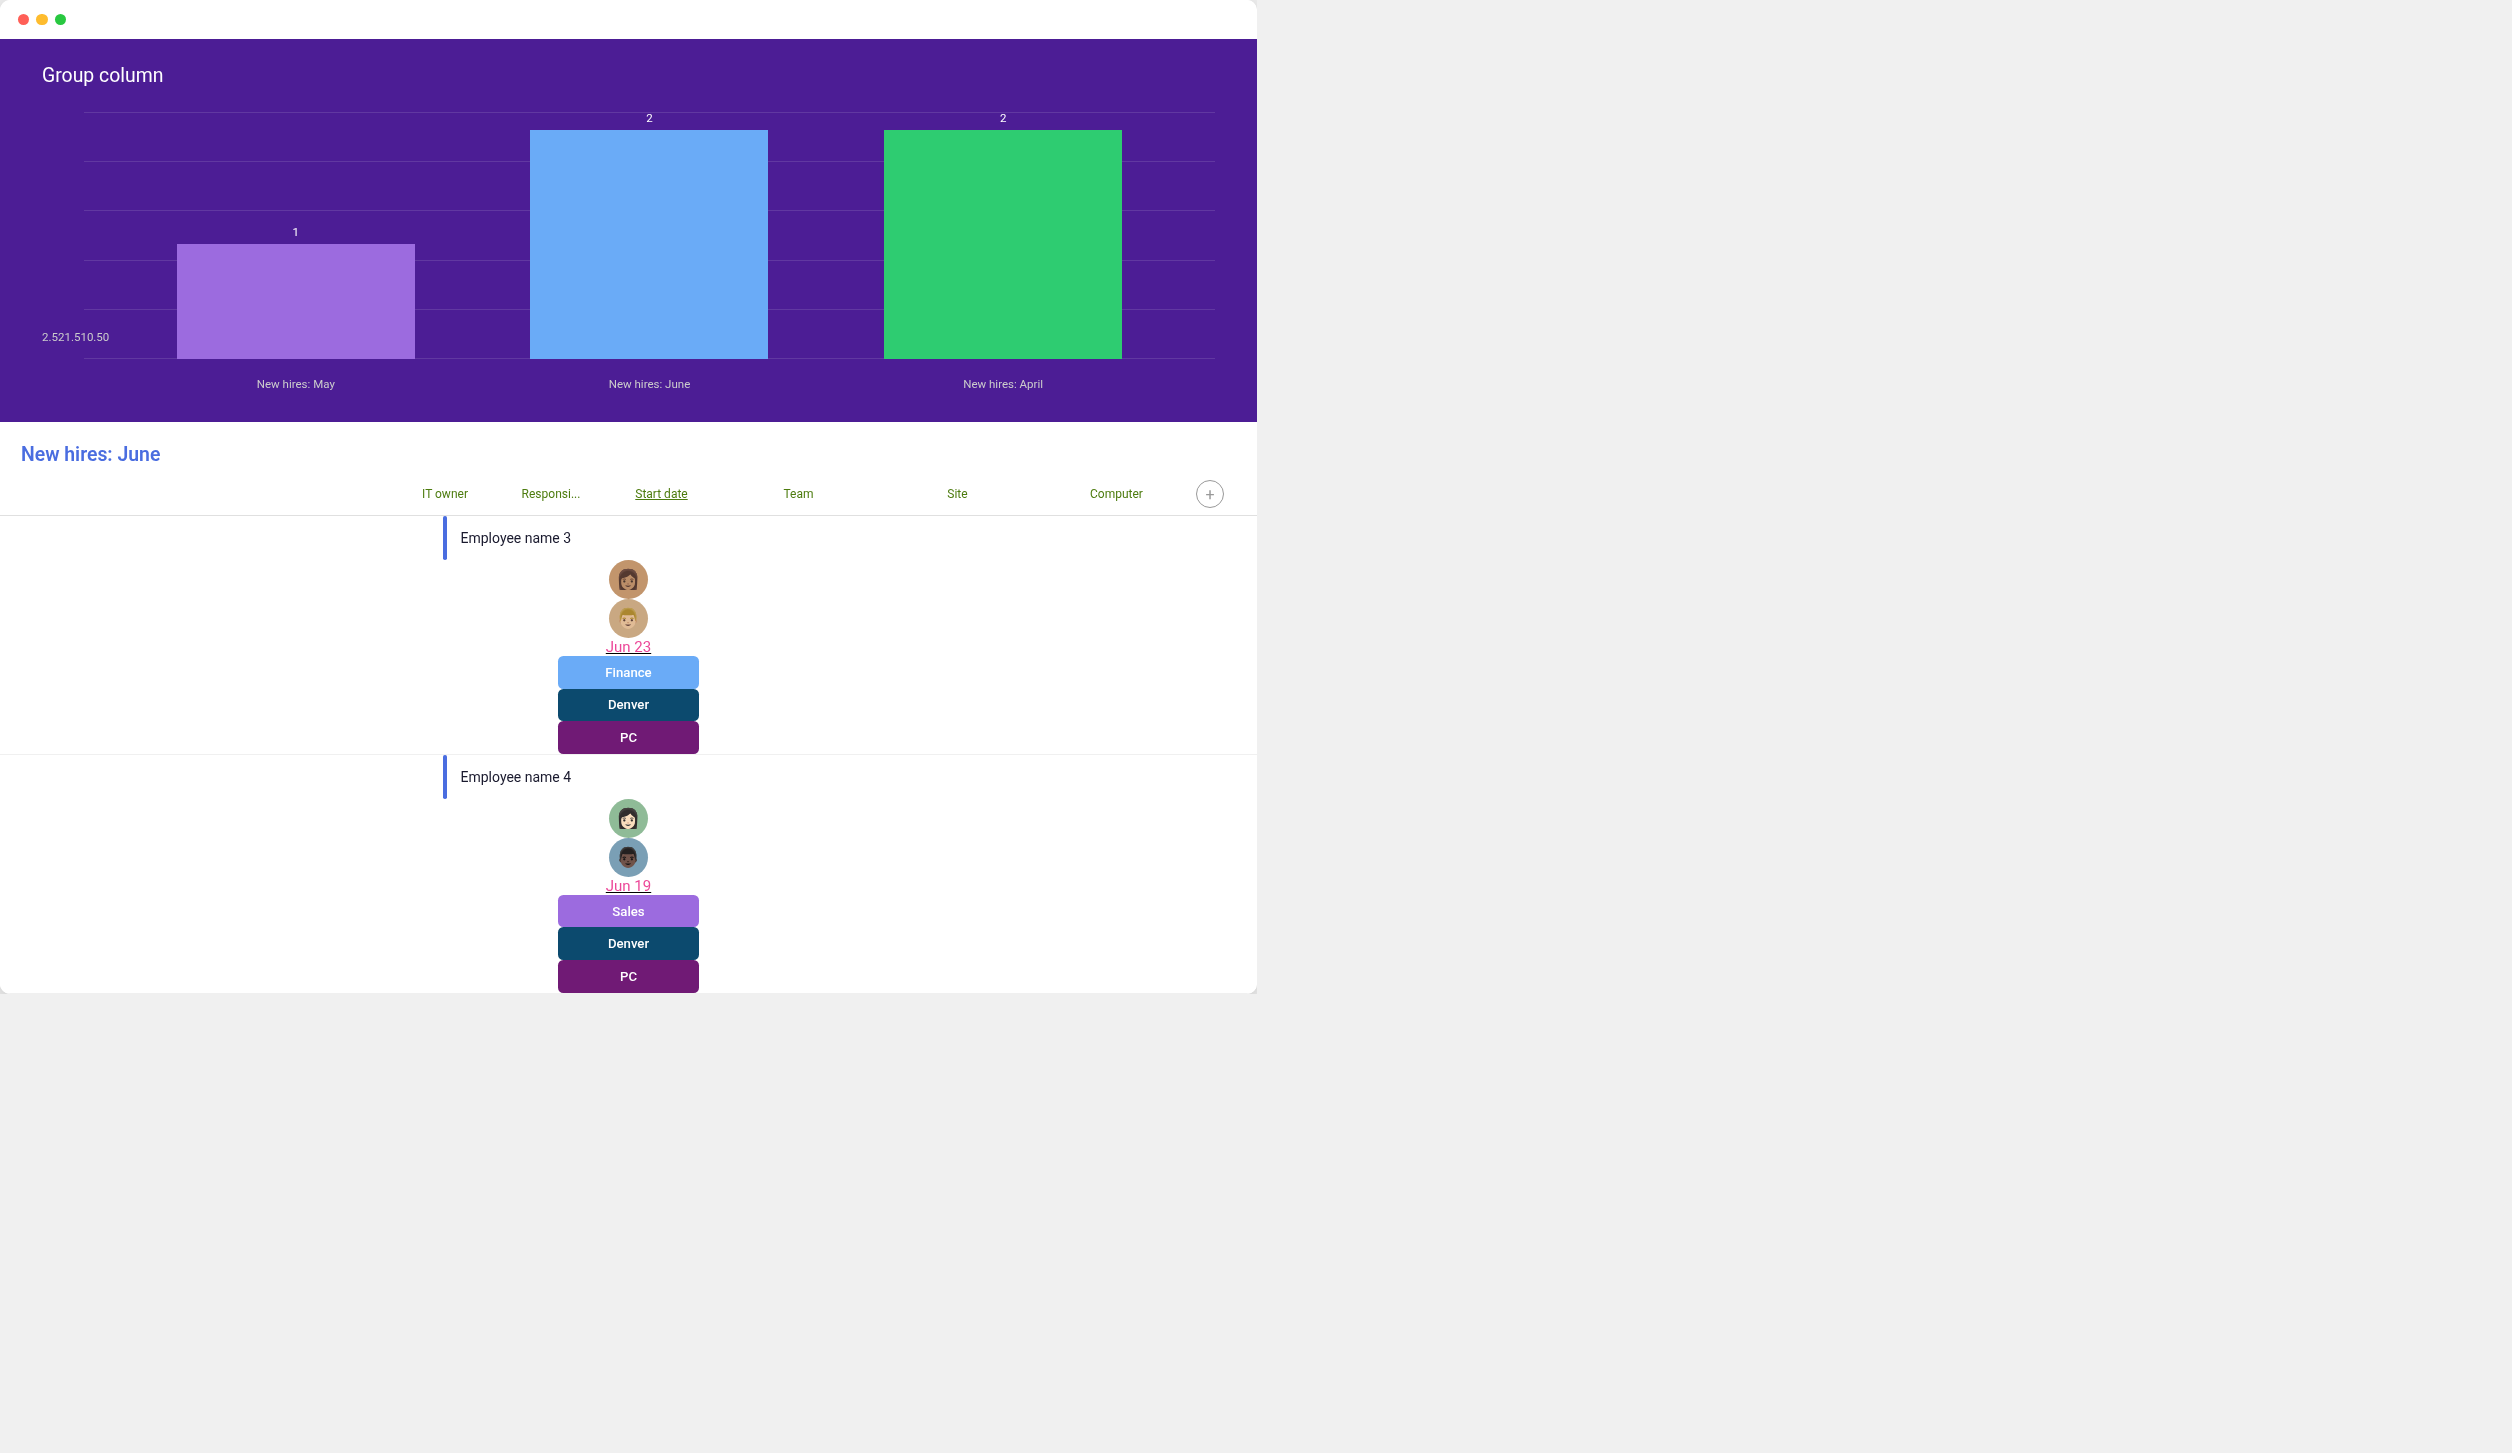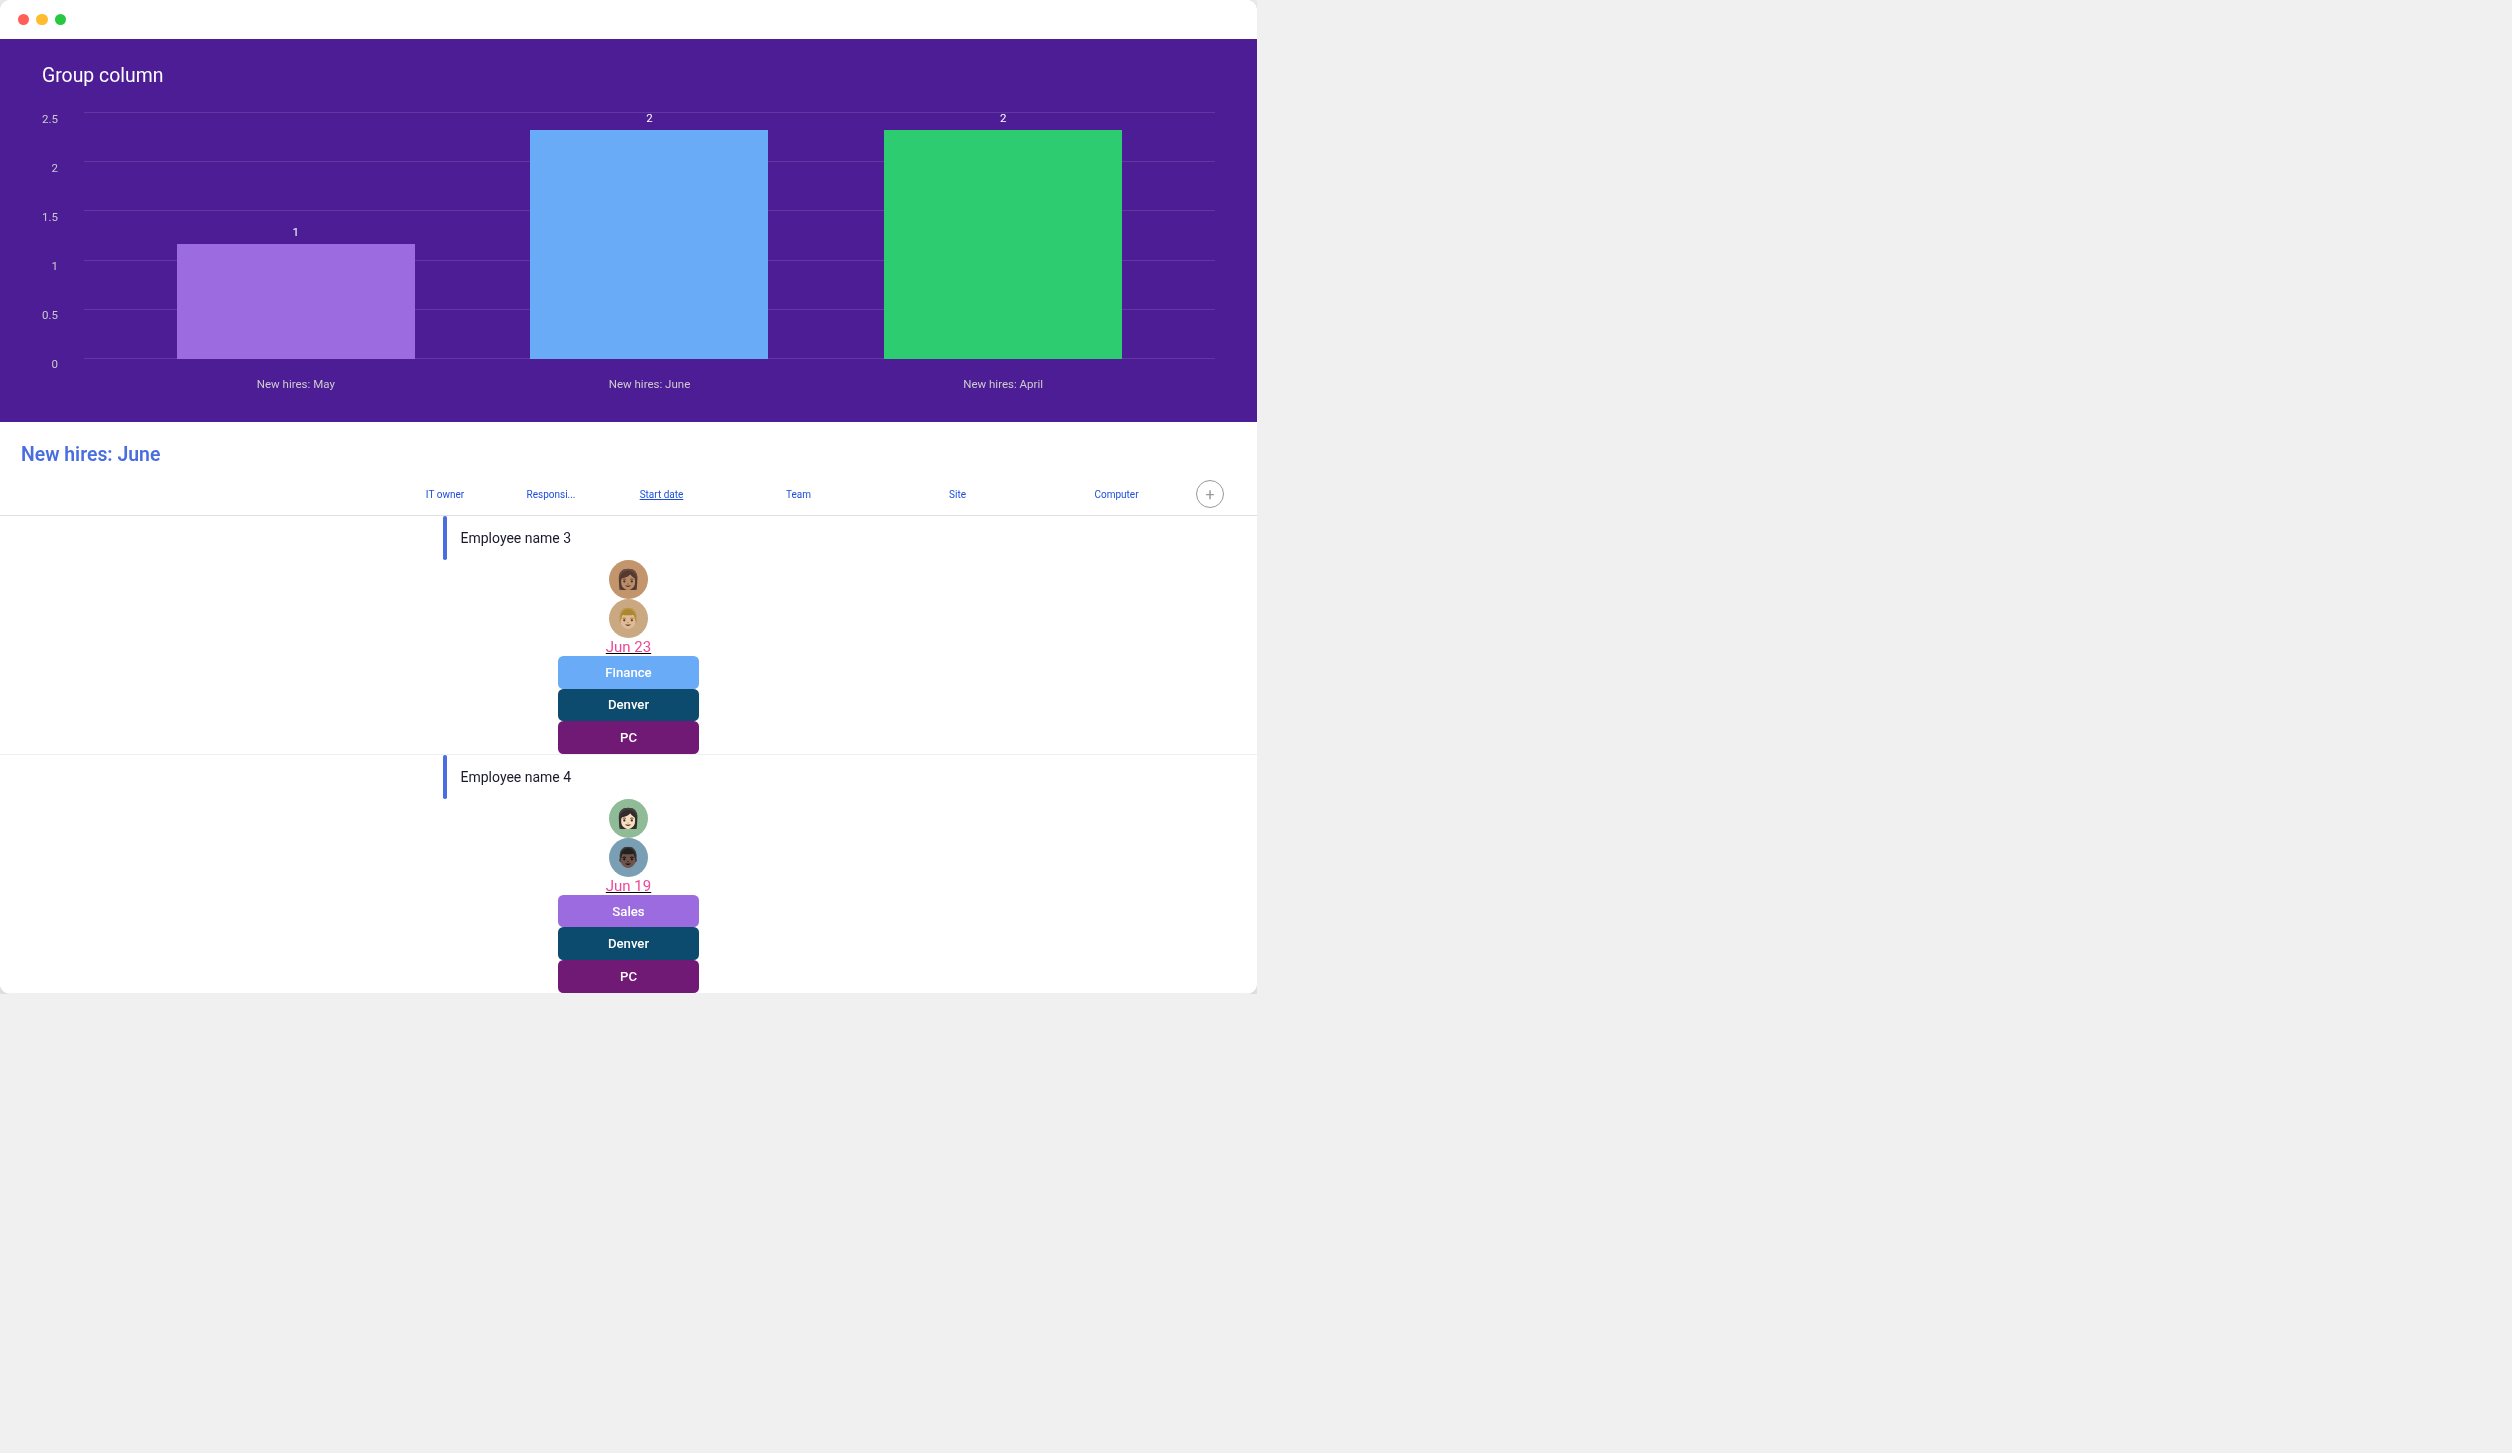--- a/index.html
+++ b/index.html
@@ -80,23 +80,23 @@
       position: relative;
       display: flex;
       align-items: flex-end;
       height: 282px;
       padding-left: 42px;
     }
     .y-axis {
       position: absolute;
       left: 0;
       top: 0;
-      bottom: 23px;
-      display: flex;
-      flex-direction: column;
+      bottom: 50px;
+      display: flex;
+      flex-direction: row;
       justify-content: space-between;
       align-items: flex-end;
       padding-right: 8.8px;
     }
     .y-label {
       color: #ccc;
       font-size: 11.5px;
     }
     .chart-inner {
       flex: 1;
@@ -227,22 +227,22 @@
       width: 159px;
       flex-shrink: 0;
       text-align: center;
     }
     .col-add {
       width: 35px;
       flex-shrink: 0;
       text-align: center;
     }
     .th {
-      color: #1d4ed8;
-      font-size: 10px;
+      color: #4d7c0f;
+      font-size: 12px;
       font-weight: 400;
     }
     .table-row {
       display: flex;
       align-items: center;
       padding: 0 21px;
       border-bottom: 0.9px solid #f0f0f0;
       min-height: 62px;
       flex-direction: column;
     }

